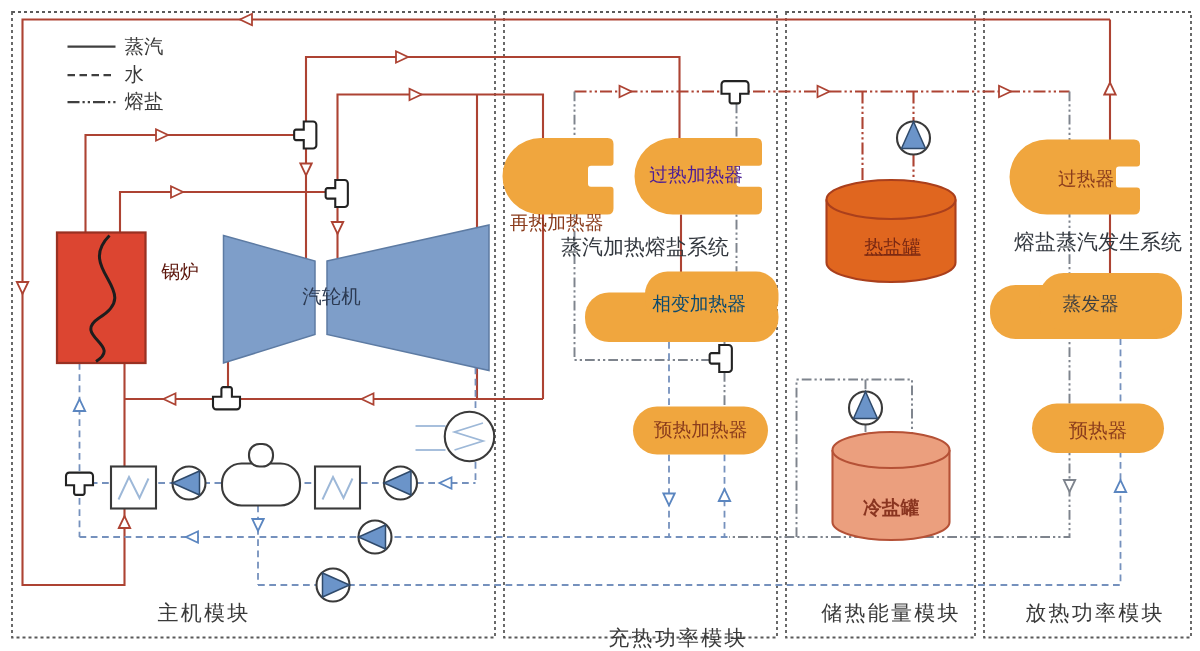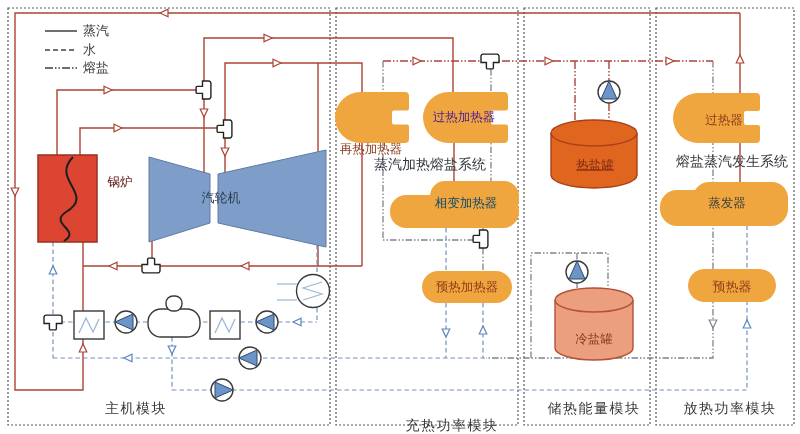--- a/index.html
+++ b/index.html
@@ -204,21 +204,21 @@
 <div class="lbl" style="left:76px;top:182px;font-size:12.5px;color:#5c150b;margin-left:44px;">锅炉</div>
 <div class="lbl" style="left:221px;top:198px;font-size:13px;color:#2c3a52;">汽轮机</div>
 
 <div class="lbl" style="left:371px;top:117px;font-size:12.5px;color:#8a3c1c;margin-top:32px;">再热加热器</div>
 <div class="lbl" style="left:464px;top:117px;font-size:12.5px;color:#4c1d95;">过热加热器</div>
 <div class="lbl" style="left:466px;top:203px;font-size:12.5px;color:#0c4a6e;">相变加热器</div>
 <div class="lbl" style="left:467px;top:287px;font-size:12.5px;color:#8a3c1c;">预热加热器</div>
 <div class="lbl" style="left:430px;top:165px;font-size:14px;color:#33383f;">蒸汽加热熔盐系统</div>
 
 <div class="lbl" style="left:595px;top:165px;font-size:12.5px;color:#7a2812;text-decoration:underline;">热盐罐</div>
-<div class="lbl" style="left:594px;top:339px;font-size:12.5px;color:#8a3520;">冷盐罐</div>
+<div class="lbl" style="left:594px;top:339px;font-size:12.5px;color:#8a3520;font-weight:bold;">冷盐罐</div>
 
 <div class="lbl" style="left:724px;top:120px;font-size:12.5px;color:#8a3c1c;">过热器</div>
 <div class="lbl" style="left:727px;top:203px;font-size:12.5px;color:#404040;">蒸发器</div>
 <div class="lbl" style="left:732px;top:287px;font-size:13px;color:#8a3c1c;">预热器</div>
 <div class="lbl" style="left:732px;top:162px;font-size:14px;color:#33383f;">熔盐蒸汽发生系统</div>
 
 <div class="lbl" style="left:136px;top:409px;font-size:14px;letter-spacing:1.5px;">主机模块</div>
 <div class="lbl" style="left:452px;top:426px;font-size:14px;letter-spacing:1.5px;">充热功率模块</div>
 <div class="lbl" style="left:730px;top:409px;font-size:14px;letter-spacing:1.5px;">放热功率模块</div>
 <div class="lbl" style="left:594px;top:409px;font-size:14px;letter-spacing:1.5px;">储热能量模块</div>

